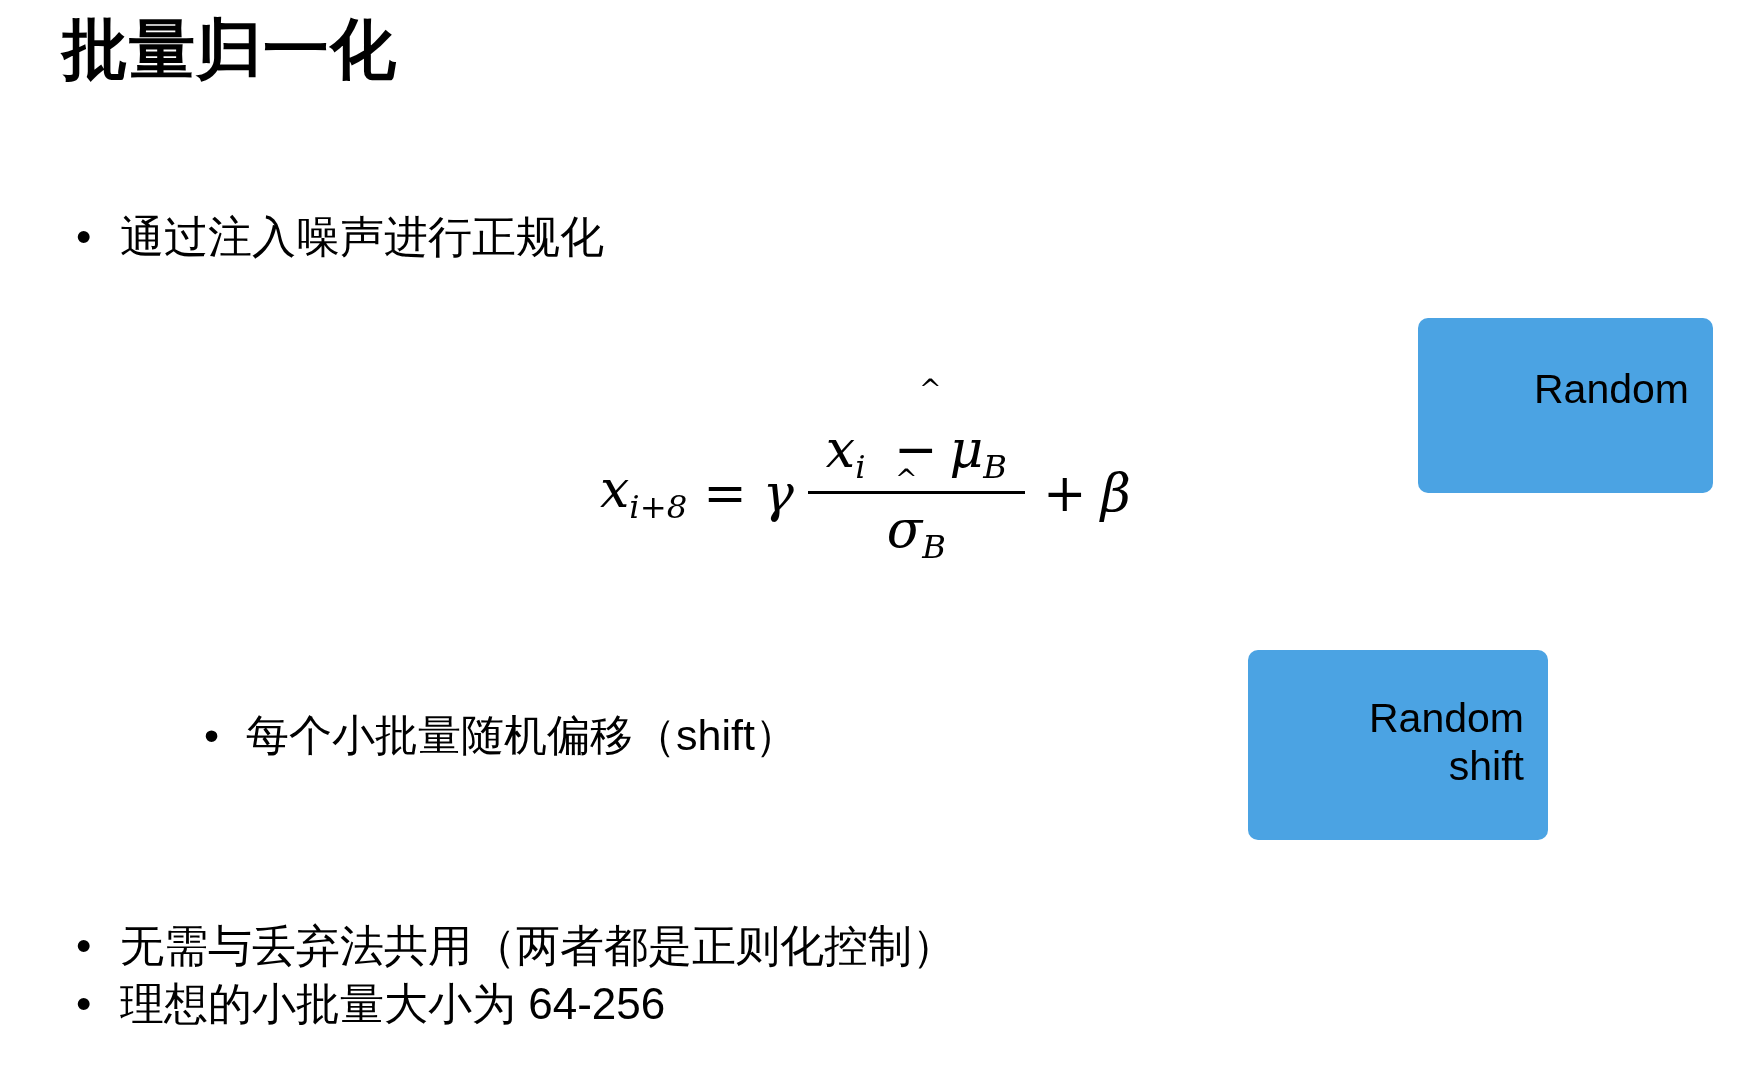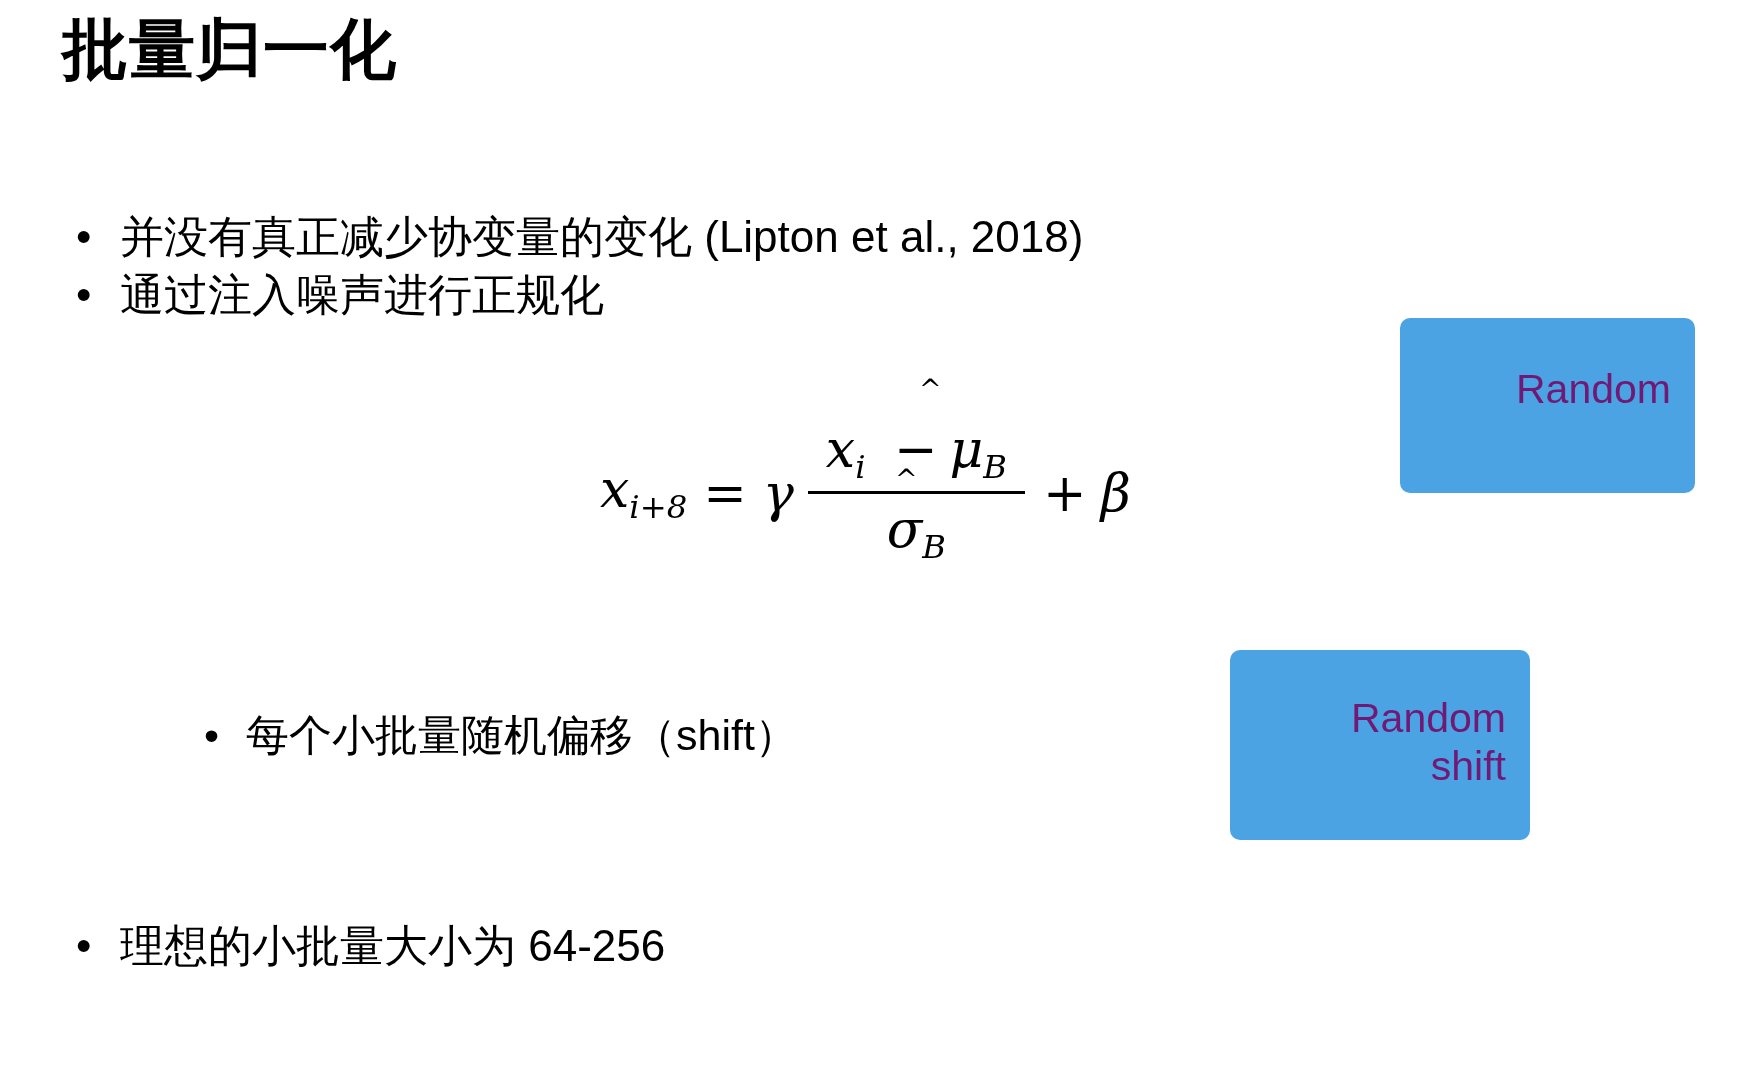--- a/index.html
+++ b/index.html
@@ -123,26 +123,27 @@
     font-size: 0.52em;
     line-height: 1;
   }
   .num .hat { top: -44px; margin-left: 14px; }
   .den .hat { top: -34px; margin-left: -10px; }
 
   
   .callout {
     position: absolute;
     background: #4ba3e3;
-    color: #701a75;
+    color: #000000;
     font-size: 41px;
     line-height: 1.16;
     text-align: right;
     border-radius: 10px;
     box-sizing: border-box;
+    margin-left: 18px;
   }
   .callout-offset {
     left: 1400px;
     top: 318px;
     width: 295px;
     height: 175px;
     padding: 48px 24px 0 0;
   }
   .callout-scale {
     left: 1230px;
@@ -167,21 +168,20 @@
   }
 </style>
 </head>
 <body>
 
 <div class="slide">
 
   <div class="slide-title">批量归一化</div>
 
   <ul class="bullet-list list-top">
-    <li><span>并没有真正减少协变量的变化 (Lipton et al., 2018)</span></li>
     <li><span>通过注入噪声进行正规化</span></li>
   </ul>
 
   <div class="formula">
     <span>
       <span>x</span><span class="sub">i+8</span>
     </span>
     <span class="eq">=</span>
     <span class="gamma">γ</span>
     <span class="frac">
@@ -213,16 +213,17 @@
   <div class="callout callout-scale">
     <div>Random</div>
     <div>shift</div>
   </div>
 
   <ul class="bullet-list list-mid">
     <li><span>每个小批量随机偏移（shift）</span></li>
   </ul>
 
   <ul class="bullet-list list-bottom">
+    <li><span>无需与丢弃法共用（两者都是正则化控制）</span></li>
     <li><span>理想的小批量大小为 64-256</span></li>
   </ul>
 
 </div>
 
 </body></html>

